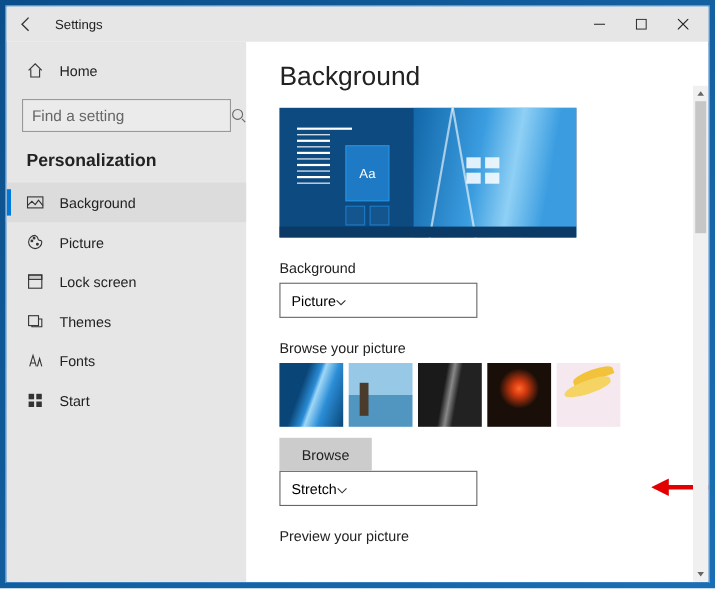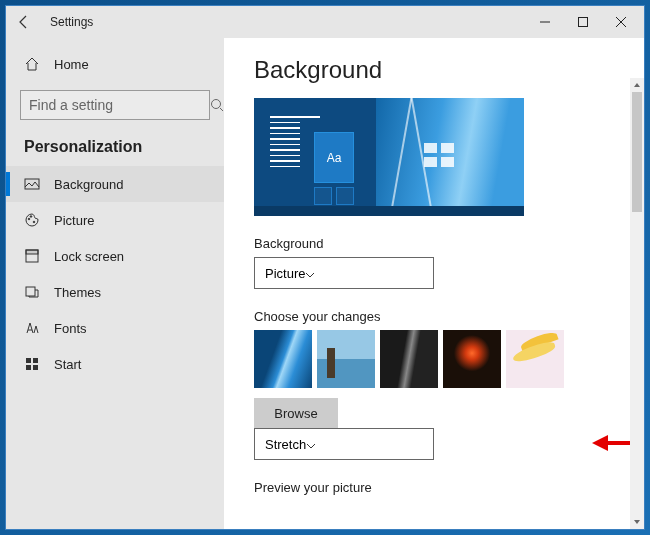--- a/index.html
+++ b/index.html
@@ -232,21 +232,21 @@
         <div class="field-label">Background</div>
         <div class="dropdown">
           <span>Picture</span>
           <span class="chev">
             <svg width="10" height="10" viewBox="0 0 10 10" fill="none" stroke="#333" stroke-width="1">
                   <path d="M1 3 L5 7 L9 3"></path>
                 </svg>
           </span>
         </div>
 
-        <div class="field-label">Choose your changes</div>
+        <div class="field-label">Browse your picture</div>
         <div class="thumb-row">
           <div class="thumb t1"></div>
           <div class="thumb t2"></div>
           <div class="thumb t3"></div>
           <div class="thumb t4"></div>
           <div class="thumb t5"></div>
         </div>
 
         <button class="browse-btn">Browse</button>
 

